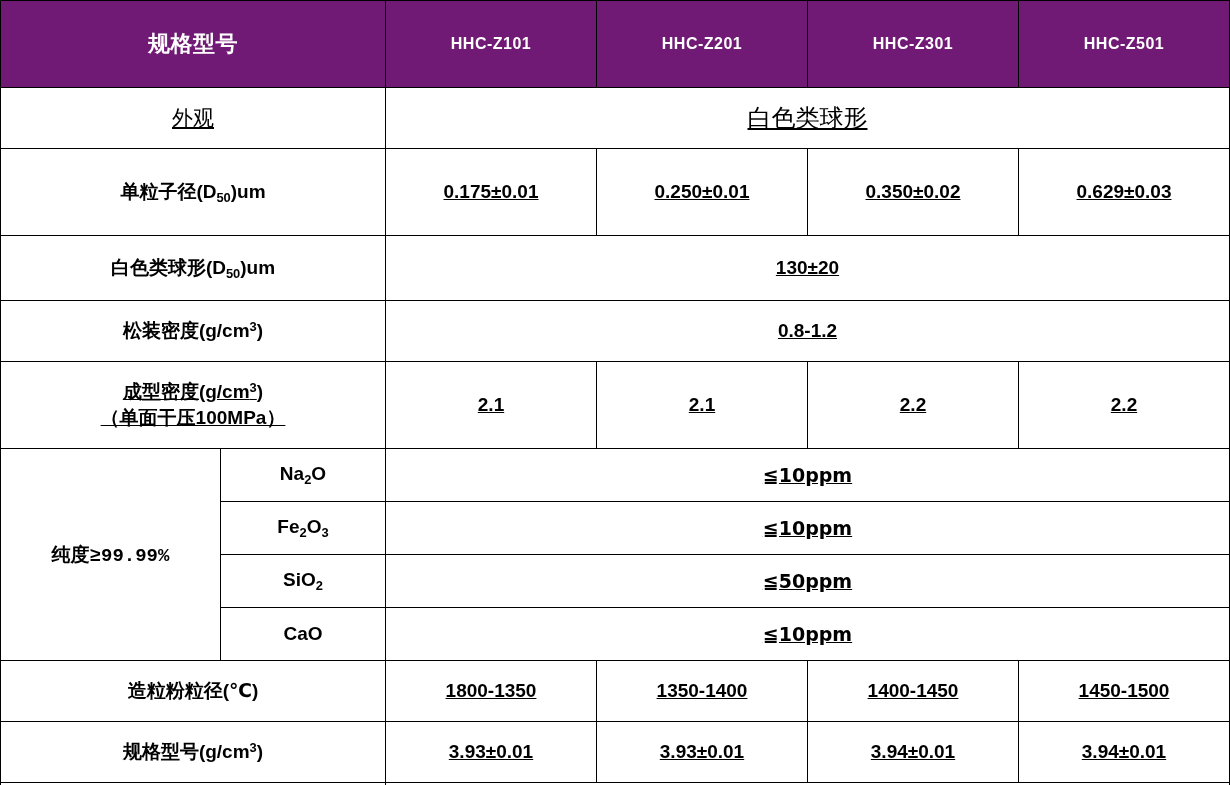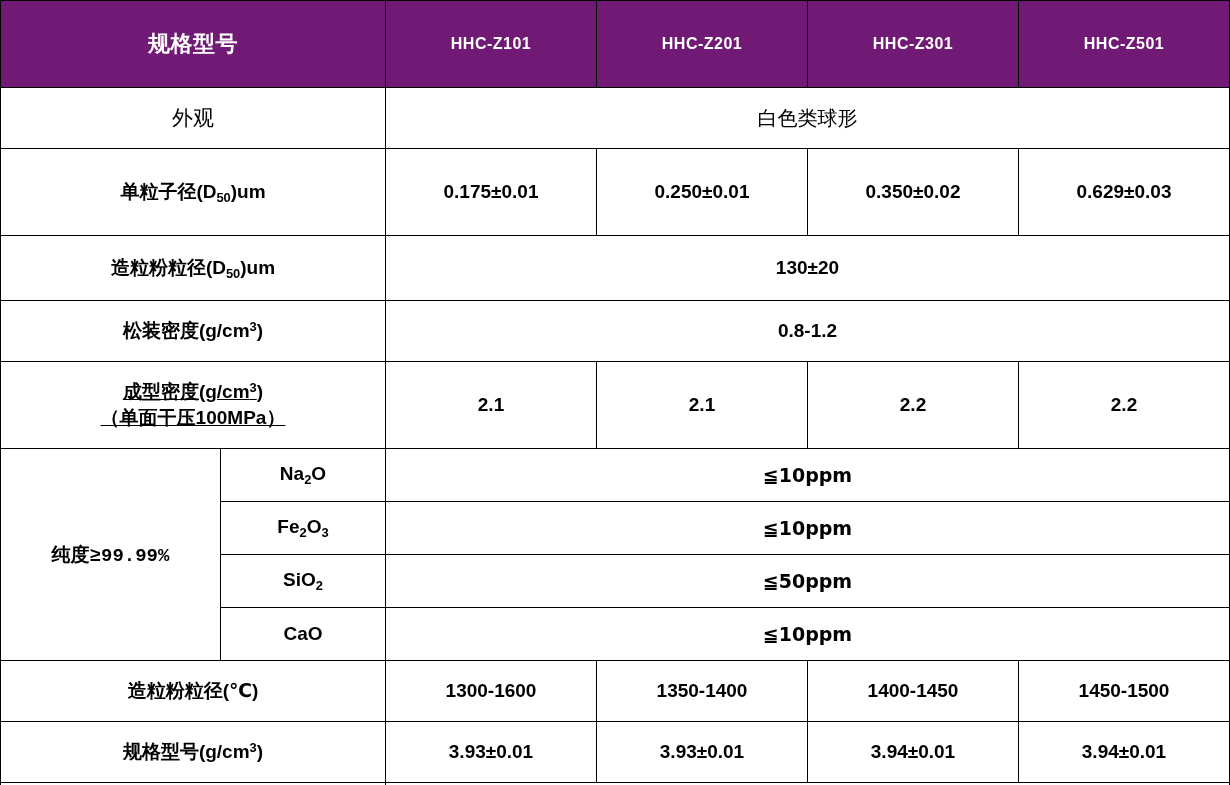--- a/index.html
+++ b/index.html
@@ -35,29 +35,30 @@
     letter-spacing: 0.5px;
   }
   .header-row td.model-name {
     font-size: 16px;
   }
   
   col.c-label-a { width: 220px; }
   col.c-label-b { width: 165px; }
   col.c-model   { width: 211px; }
 
-  .row-appearance td { height: 52px; font-size: 20px; font-weight: normal; }
+  .row-appearance td { height: 52px; font-size: 24px; font-weight: normal; }
   .row-appearance .label-cell { font-weight: normal; font-size: 21px; }
 
   .label-cell {
     font-weight: bold;
     font-size: 20px;
   }
   .label-normal {
     font-weight: normal;
+    text-decoration: underline;
   }
   .h-52 td { height: 52px; }
   .h-44 td { height: 44px; }
   .h-78 td { height: 78px; }
 
   sub {
     font-size: 0.68em;
     vertical-align: -0.28em;
     text-align: center;
   }
@@ -69,20 +70,21 @@
     line-height: 1.35;
     text-decoration: underline;
   }
   .purity-label {
     font-size: 20px;
     font-weight: bold;
     font-family: Liberation Mono, monospace;
   }
   .value-big {
     font-size: 21px;
+    text-decoration: underline;
   }
   .le-sym {
     font-family: "DejaVu Sans", sans-serif;
   }
 </style>
 </head>
 <body>
 
 <table class="spec-table">
   <colgroup>
@@ -112,21 +114,21 @@
         <span>单粒子径(D</span><sub>50</sub><span>)um</span>
       </td>
       <td class="value-big">0.175±0.01</td>
       <td class="value-big">0.250±0.01</td>
       <td class="value-big">0.350±0.02</td>
       <td class="value-big">0.629±0.03</td>
     </tr>
 
     <tr class="h-56">
       <td colspan="2" class="label-cell" style="height:56px">
-        <span>造粒粉粒径(D</span><sub>50</sub><span>)um</span>
+        <span>白色类球形(D</span><sub>50</sub><span>)um</span>
       </td>
       <td colspan="4" class="value-big">130±20</td>
     </tr>
 
     <tr class="h-52">
       <td colspan="2" class="label-cell">
         <span>松装密度(g/cm</span><sup>3</sup><span>)</span>
       </td>
       <td colspan="4" class="value-big">0.8-1.2</td>
     </tr>
@@ -163,21 +165,21 @@
       </td>
       <td colspan="4" class="value-big le-sym">≦50ppm</td>
     </tr>
     <tr class="h-44">
       <td>CaO</td>
       <td colspan="4" class="value-big le-sym">≦10ppm</td>
     </tr>
 
     <tr class="h-52">
       <td colspan="2" class="label-cell">造粒粉粒径(℃)</td>
-      <td class="value-big">1300-1600</td>
+      <td class="value-big">1800-1350</td>
       <td class="value-big">1350-1400</td>
       <td class="value-big">1400-1450</td>
       <td class="value-big">1450-1500</td>
     </tr>
 
     <tr class="h-52">
       <td colspan="2" class="label-cell">
         <span>规格型号(g/cm</span><sup>3</sup><span>)</span>
       </td>
       <td class="value-big">3.93±0.01</td>

